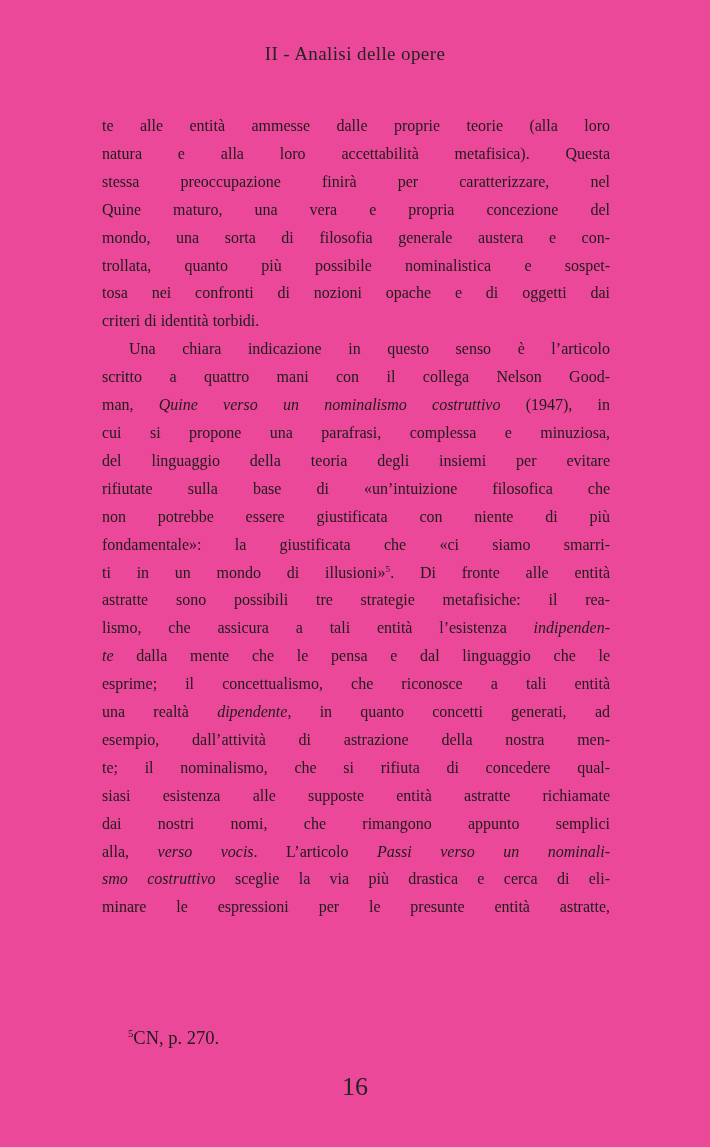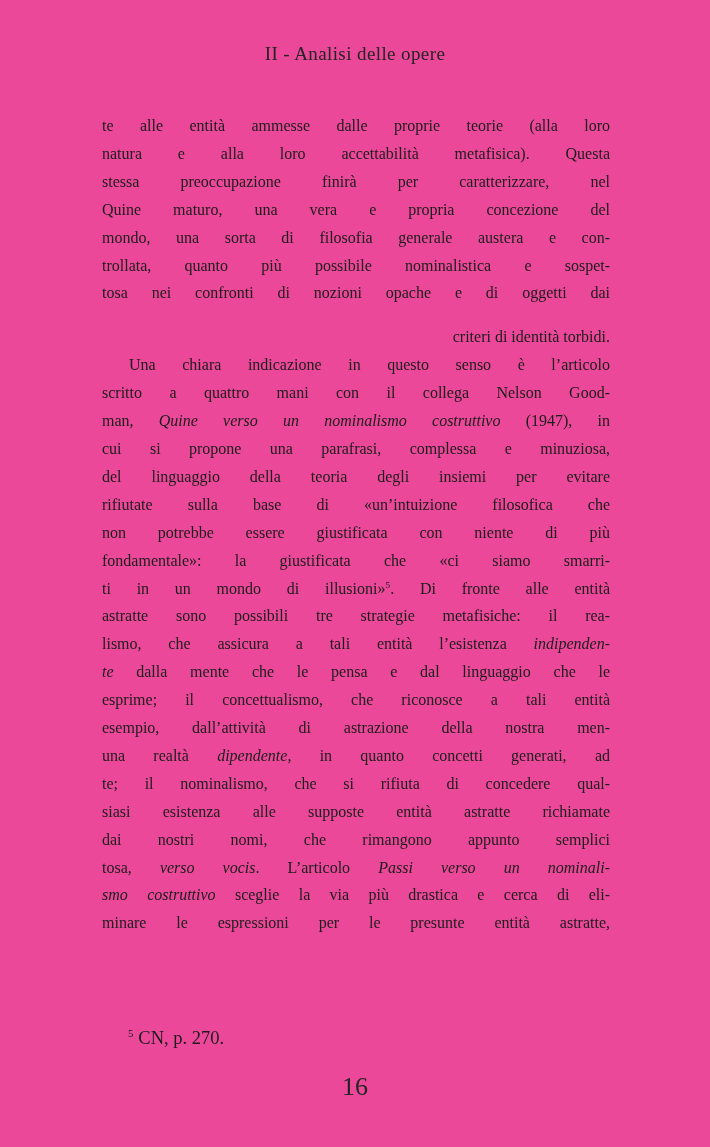--- a/index.html
+++ b/index.html
@@ -33,41 +33,40 @@
     width: 508px;
     font-size: 16px;
     line-height: 27.9px;
     color: #1c1c1c;
   }
   .line {
     text-align: justify;
     text-align-last: justify;
   }
   .line.last {
-    text-align: right;
+    text-align: left;
     text-align-last: auto;
-    margin-top: 16px;
   }
   .line.indent { text-indent: 27px; }
   .it { font-style: italic; }
   .body-text sup, .footnote sup {
     font-size: 0.58em;
     vertical-align: super;
     line-height: 0;
   }
   .footnote {
     position: absolute;
     top: 1028px;
     left: 102px;
     width: 508px;
     font-size: 18.5px;
     color: #1c1c1c;
     text-indent: 26px;
   }
-  .footnote .fn-text { margin-left: 5px; }
+  .footnote .fn-text { }
   .page-number {
     position: absolute;
     top: 1072px;
     left: 0;
     width: 710px;
     text-align: center;
     font-size: 26px;
     color: #242424;
   }
 </style>
@@ -93,26 +92,26 @@
       <div class="line"><span>cui si propone una parafrasi, complessa e minuziosa,</span></div>
       <div class="line"><span>del linguaggio della teoria degli insiemi per evitare</span></div>
       <div class="line"><span>rifiutate sulla base di «un’intuizione filosofica che</span></div>
       <div class="line"><span>non potrebbe essere giustificata con niente di più</span></div>
       <div class="line"><span>fondamentale»: la giustificata che «ci siamo smarri-</span></div>
       <div class="line"><span>ti in un mondo di illusioni»</span><sup>5</sup><span>. Di fronte alle entità</span></div>
       <div class="line"><span>astratte sono possibili tre strategie metafisiche: il rea-</span></div>
       <div class="line"><span>lismo, che assicura a tali entità l’esistenza </span><span class="it">indipenden-</span></div>
       <div class="line"><span class="it">te</span><span> dalla mente che le pensa e dal linguaggio che le</span></div>
       <div class="line"><span>esprime; il concettualismo, che riconosce a tali entità</span></div>
+      <div class="line"><span>una realtà </span><span class="it">dipendente</span><span>, in quanto concetti generati, ad</span></div>
       <div class="line"><span>esempio, dall’attività di astrazione della nostra men-</span></div>
-      <div class="line"><span>una realtà </span><span class="it">dipendente</span><span>, in quanto concetti generati, ad</span></div>
       <div class="line"><span>te; il nominalismo, che si rifiuta di concedere qual-</span></div>
       <div class="line"><span>siasi esistenza alle supposte entità astratte richiamate</span></div>
       <div class="line"><span>dai nostri nomi, che rimangono appunto semplici</span></div>
-      <div class="line"><span>tosa, </span><span class="it">verso vocis</span><span>. L’articolo </span><span class="it">Passi verso un nominali-</span></div>
+      <div class="line"><span>alla, </span><span class="it">verso vocis</span><span>. L’articolo </span><span class="it">Passi verso un nominali-</span></div>
       <div class="line"><span class="it">smo costruttivo</span><span> sceglie la via più drastica e cerca di eli-</span></div>
       <div class="line"><span>minare le espressioni per le presunte entità astratte,</span></div>
     </div>
 
   <div class="footnote">
     <sup>5</sup><span class="fn-text">CN, p. 270.</span>
   </div>
 
   <div class="page-number">16</div>
 

